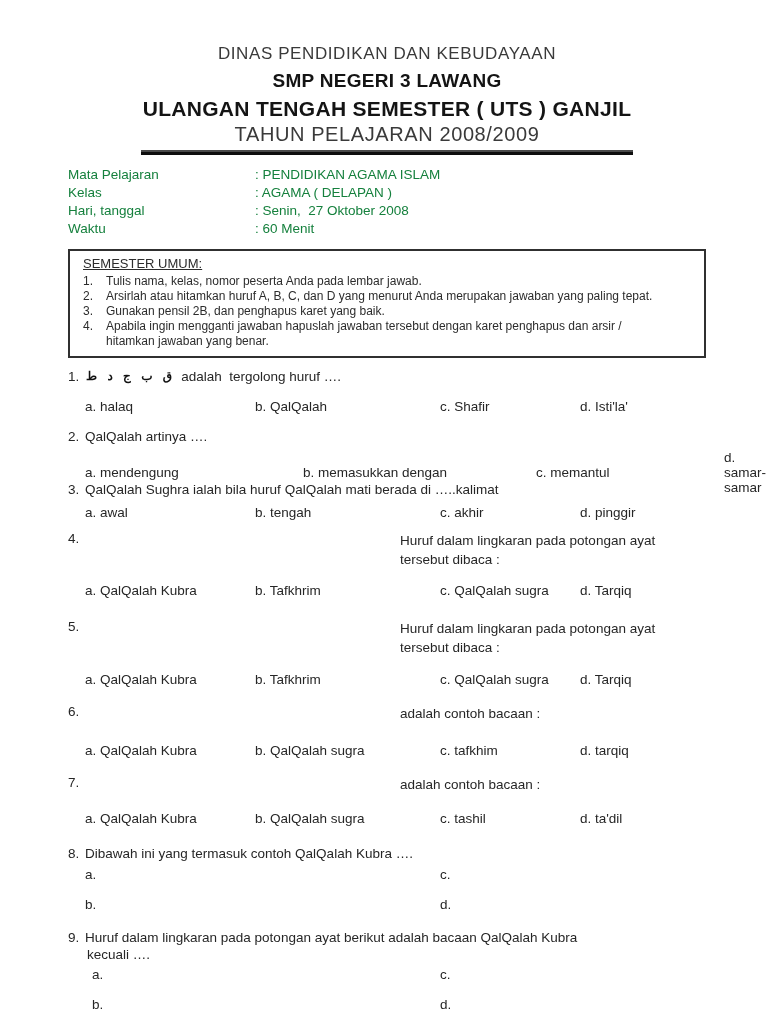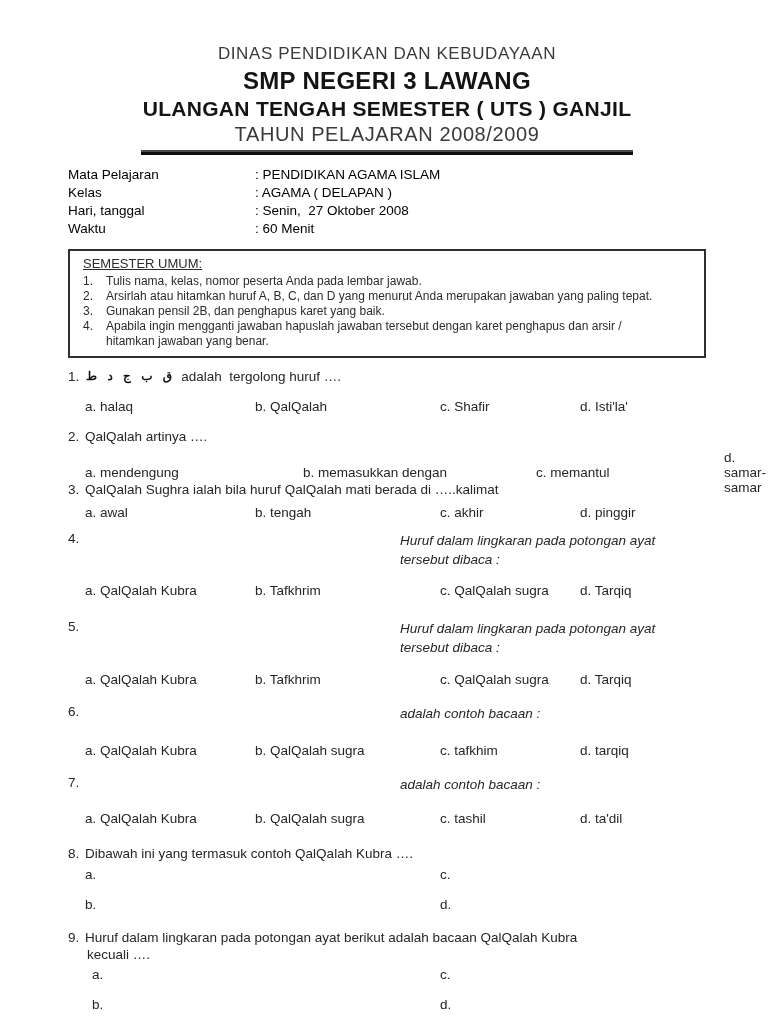--- a/index.html
+++ b/index.html
@@ -8,27 +8,27 @@
     width:768px; height:1024px;
     font-family:"Liberation Sans", sans-serif;
     color:#2b2b2b;
     overflow:hidden;
   }
   .page { position:relative; width:768px; height:1024px; padding:44px 62px 0 68px; background:#fff; }
 
   
   .header { text-align:center; color:#3a3a3a; }
   .header-l1 { font-size:17px; letter-spacing:0.6px; line-height:20px; }
-  .header-l2 { font-size:24px; font-weight:700; color:#141414; letter-spacing:0.3px; line-height:25px; margin-top:4px; }
+  .header-l2 { font-size:19px; font-weight:700; color:#141414; letter-spacing:0.3px; line-height:25px; margin-top:4px; }
   .header-l3 { font-size:21px; font-weight:700; color:#141414; letter-spacing:0.3px; line-height:25px; margin-top:3px; }
   .header-l4 { font-size:20px; letter-spacing:0.6px; line-height:20px; margin-top:3px; }
   .double-rule { width:492px; margin:6px auto 0 auto; height:2px; border-top:2px solid #4a4a4a; border-bottom:3px solid #0e0e0e; }
 
   
-  .meta { margin-top:12px; font-size:13.5px; color:#000000; }
+  .meta { margin-top:12px; font-size:13.5px; color:#15803d; }
   .meta-row { display:flex; height:18px; }
   .meta-label { width:187px; flex:none; }
   .meta-value { white-space:pre-wrap; }
 
   
   .instructions { margin-top:10px; border:2px solid #303030; padding:5px 8px 7px 13px; font-size:12px; line-height:15px; color:#2c2c2c; }
   .instructions-title { display:inline-block; font-size:13px; text-decoration:underline; margin-bottom:3px; }
   .instr-row { display:flex; }
   .instr-num { width:23px; flex:none; }
   .instr-text { flex:1; white-space:nowrap; }
@@ -45,21 +45,21 @@
     font-size:12px; font-weight:700; color:#111;
     word-spacing:7px; margin:0 9px 0 1px; line-height:26px;
   }
   .opts4 { display:grid; grid-template-columns:170px 185px 140px 1fr; margin-left:17px; height:18px; align-items:center; }
   .opts2 { display:grid; grid-template-columns:355px 1fr; margin-left:17px; height:17px; }
   .opts2.indent9 { margin-left:24px; grid-template-columns:348px 1fr; }
   .opt { white-space:pre-wrap; }
 
   .q-widehead { display:flex; }
   .q-num-wide { width:332px; flex:none; }
-  .q-side { width:306px; line-height:19px;font-style:italic; }
+  .q-side { width:306px; line-height:19px; }
 
   
   .q1 { margin-top:5px; }
   .q1 .q-line { height:26px; }
   .q1 .opts4 { margin-top:8px; }
   .q2 { margin-top:13px; } .q2 .q-line { height:17px; } .q2 .opts4 { margin-top:5px;gap:48px; }
   .q3 { margin-top:13px; } .q3 .q-line { height:17px; } .q3 .opts4 { margin-top:5px; }
   .q4 { margin-top:10px; } .q4 .opts4 { margin-top:12px; }
   .q5 { margin-top:20px; } .q5 .opts4 { margin-top:13px; }
   .q6 { margin-top:16px; } .q6 .q-widehead { height:17px; } .q6 .opts4 { margin-top:20px; }

